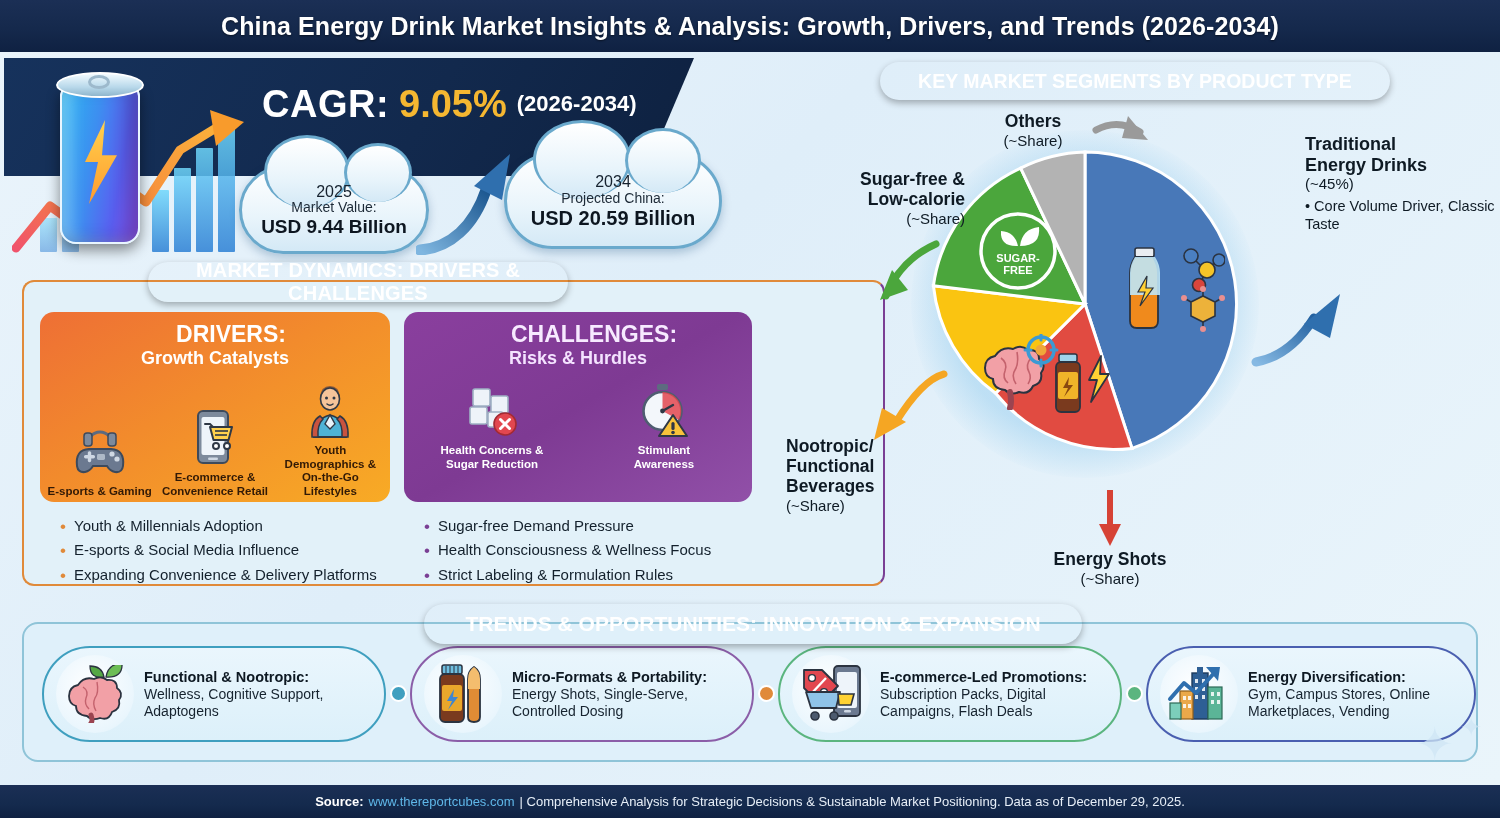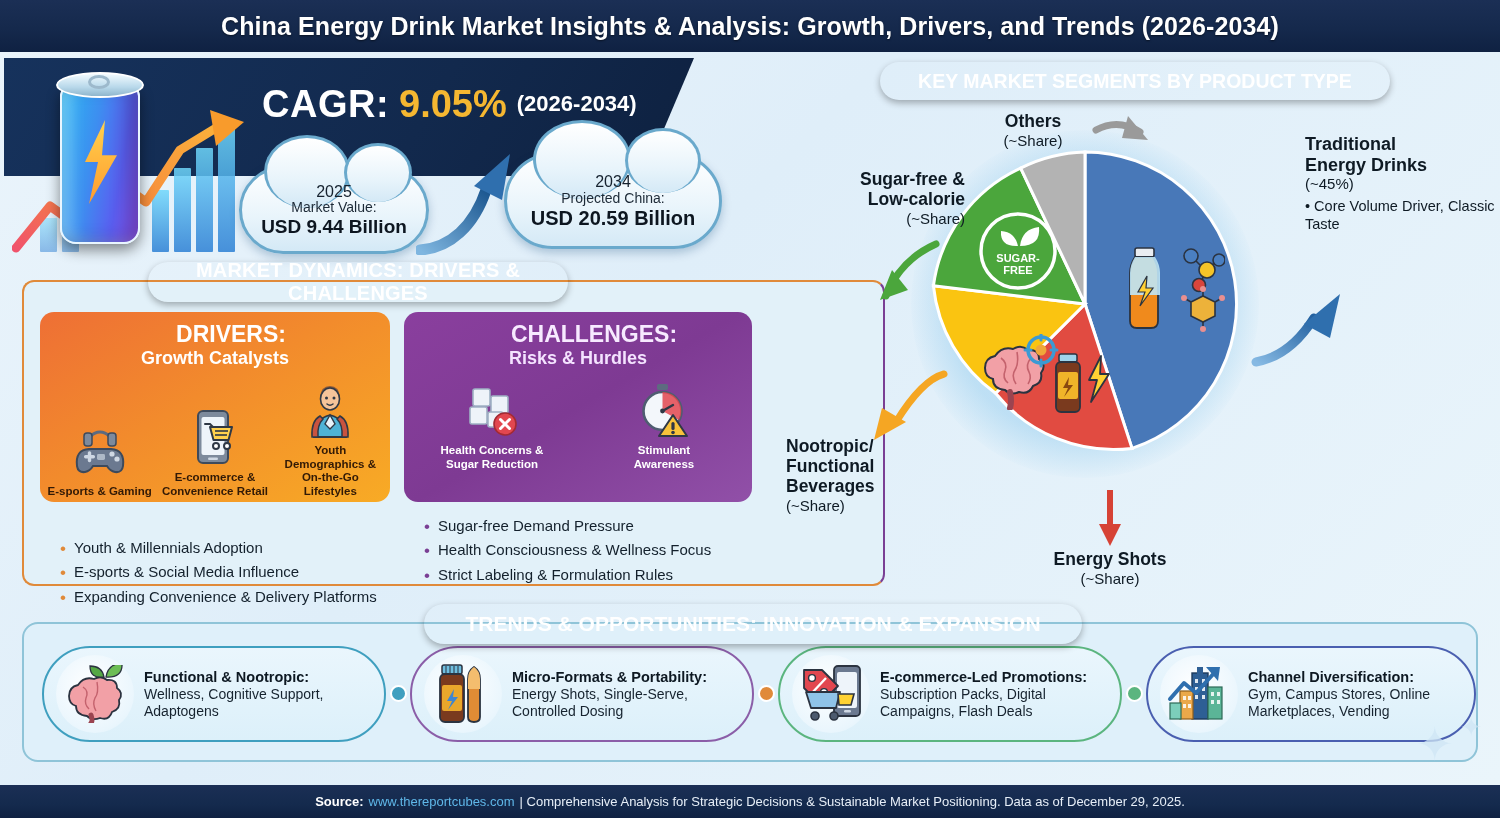--- a/index.html
+++ b/index.html
@@ -143,21 +143,21 @@
 
   .icon-row { display:flex; justify-content:space-around; align-items:flex-end; margin-top:10px; padding:0 2px; }
   .icon-cell { width:108px; text-align:center; }
   .icon-art { height:62px; display:flex; align-items:center; justify-content:center; }
   .icon-cap { font-size:11.5px; font-weight:bold; color:#321a06; line-height:1.18; margin-top:3px; }
   .challenges-card .icon-cap { color:#ffffff; }
 
   .bullets { position:absolute; top:232px; font-size:15px; color:#13202c; line-height:1.62; }
   .bullets li { list-style:none; position:relative; padding-left:16px; white-space:nowrap; }
   .bullets li:before { content:"•"; position:absolute; left:2px; top:-1px; font-size:17px; }
-  .bul-left  { left:34px;margin-top:22px; }
+  .bul-left  { left:34px; }
   .bul-left li:before { color:#e08a3a; }
   .bul-right { left:398px; }
   .bul-right li:before { color:#7a3f94; }
 
   
   .segments { position:absolute; left:770px; top:0; width:730px; height:600px; }
   .seg-title { left:110px; top:10px; width:510px; height:38px; font-size:19.5px; }
   .pie-wrap { position:absolute; left:155px; top:92px; width:320px; height:320px; }
   .pie-glow {
     position:absolute; left:-14px; top:-14px; width:348px; height:348px;
@@ -617,21 +617,21 @@
             <rect x="45" y="27" width="3" height="4"></rect>
               <rect x="51" y="27" width="3" height="4"></rect>
             <rect x="45" y="35" width="3" height="4"></rect>
               <rect x="51" y="35" width="3" height="4"></rect>
           </g>
           <polyline points="4,34 18,18 30,28 50,6" fill="none" stroke="#2f6fae" stroke-width="4" stroke-linejoin="round" stroke-linecap="round"></polyline>
           <polygon points="40,2 54,2 52,16" fill="#2f6fae"></polygon>
         </svg>
       </div>
       <div class="ti-text">
-        <div class="ti-head">Channel Diversification:</div>
+        <div class="ti-head">Energy Diversification:</div>
         <div class="ti-body">Gym, Campus Stores, Online Marketplaces, Vending</div>
       </div>
     </div>
   </div>
 
   <div class="sparkle" style="right:46px;bottom:14px;font-size:46px">✦</div>
   <div class="sparkle" style="right:18px;bottom:42px;font-size:26px">✦</div>
 </div>
 
 <div class="footer">

